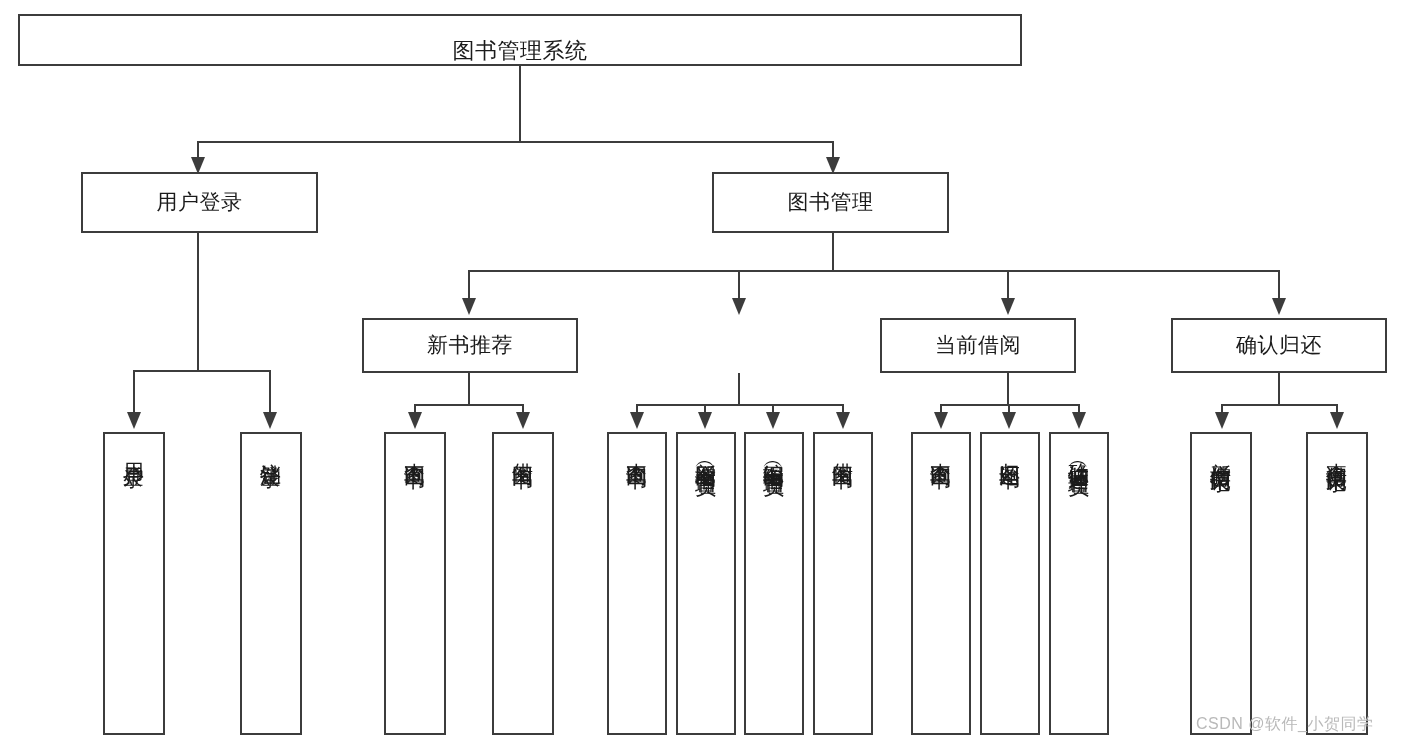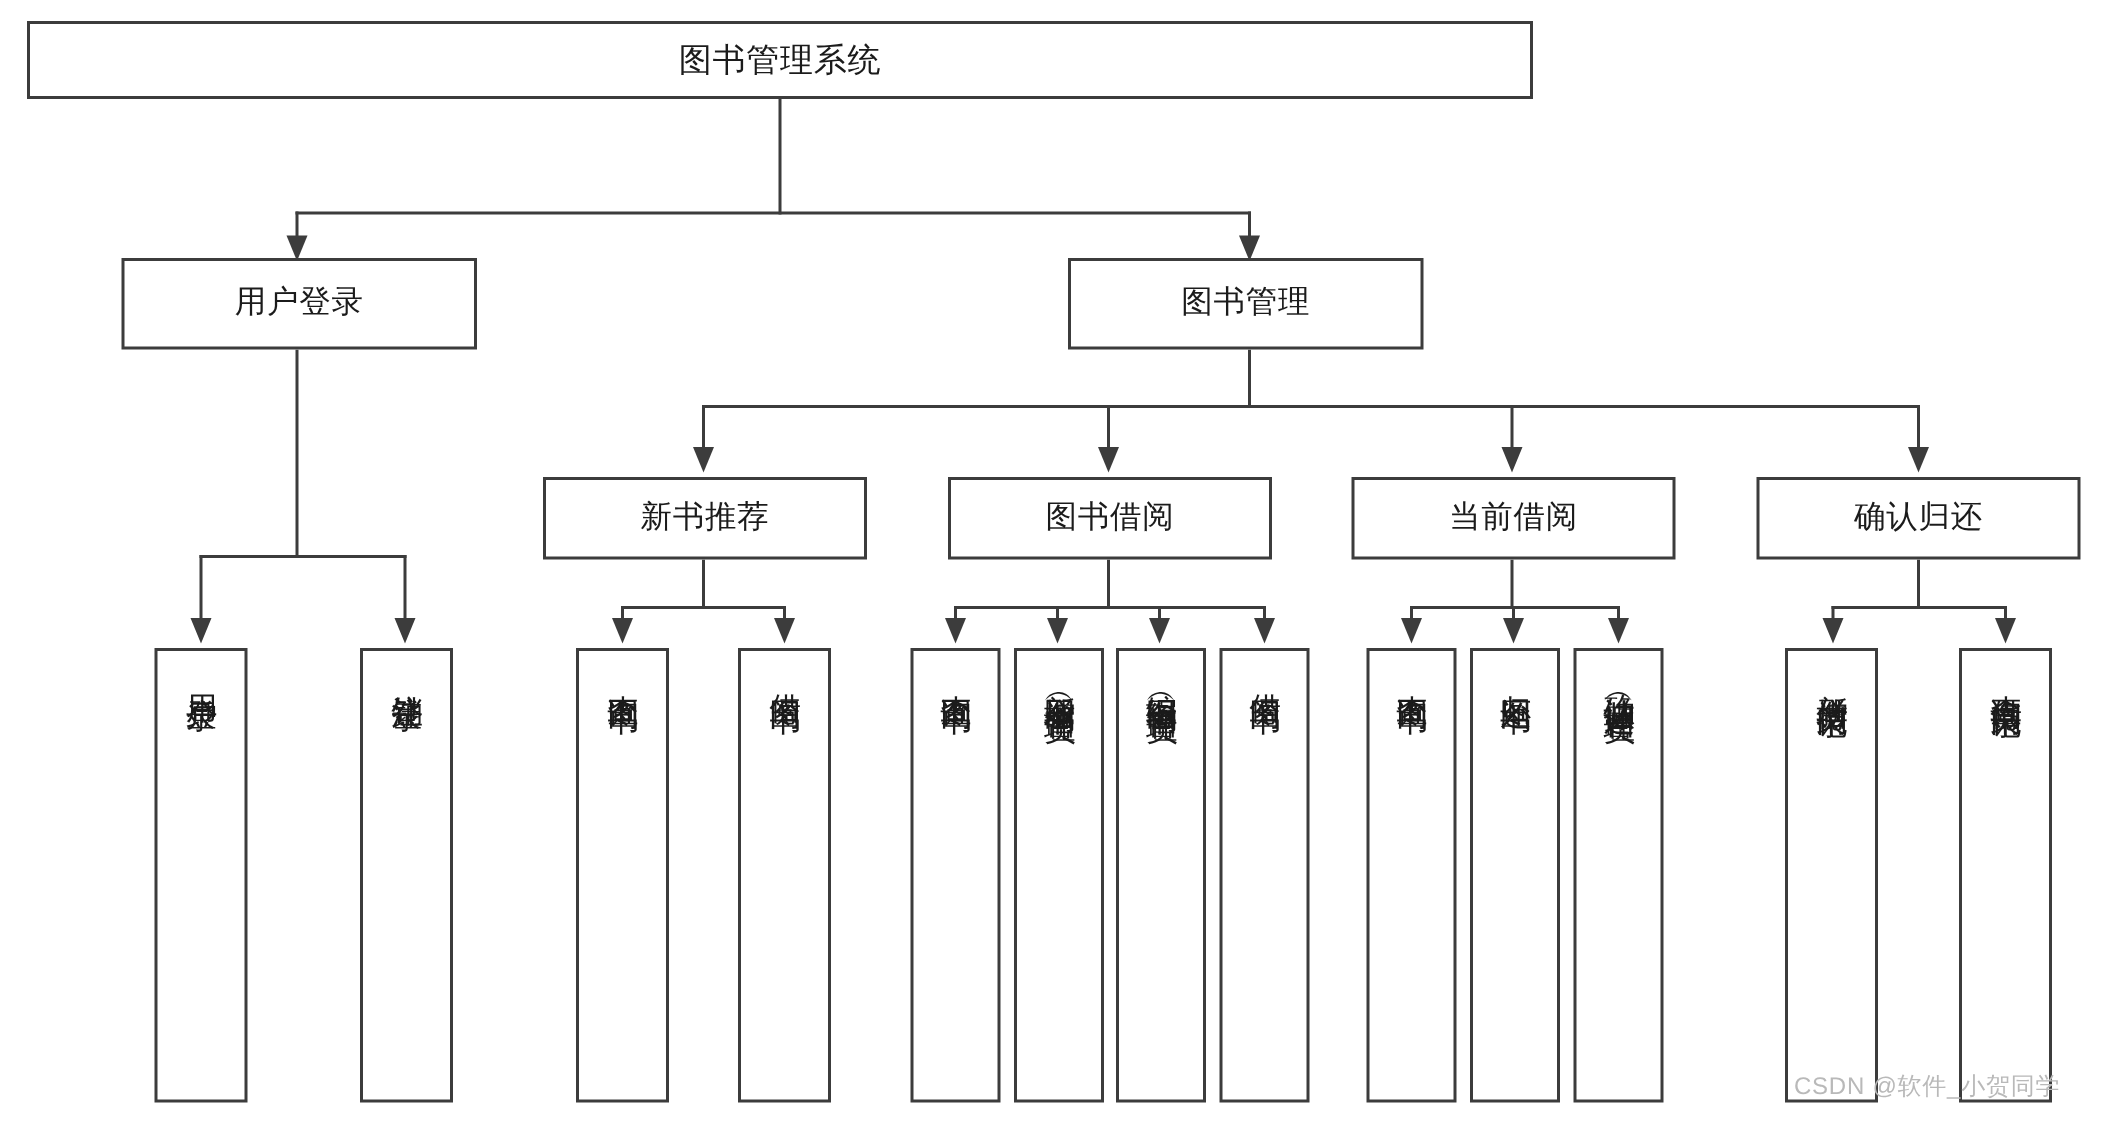--- a/index.html
+++ b/index.html
@@ -137,38 +137,35 @@
   <div class="conn v" style="left:1078px; top:404px; height:14px;"></div>
   <div class="arrow" style="left:1072px; top:412px;"></div>
 
   <div class="conn v" style="left:1278px; top:373px; height:33px;"></div>
   <div class="conn h" style="left:1221px; top:404px; width:117px;"></div>
   <div class="conn v" style="left:1221px; top:404px; height:14px;"></div>
   <div class="arrow" style="left:1215px; top:412px;"></div>
   <div class="conn v" style="left:1336px; top:404px; height:14px;"></div>
   <div class="arrow" style="left:1330px; top:412px;"></div>
 
-  <div class="node root horiz" style="left:18px; top:14px; width:1004px; height:52px;">
+  <div class="node root horiz" style="left:18px; top:14px; width:1004px; height:52px;align-items:flex-end;">
     <span class="node-label">图书管理系统</span>
   </div>
 
   <div class="node horiz" style="left:81px; top:172px; width:237px; height:61px;">
     <span class="node-label">用户登录</span>
   </div>
   <div class="node horiz" style="left:362px; top:318px; width:216px; height:55px;">
     <span class="node-label">新书推荐</span>
   </div>
 
   <div class="node horiz" style="left:712px; top:172px; width:237px; height:61px;">
     <span class="node-label">图书管理</span>
   </div>
-  <div class="node horiz" style="left:632px; top:318px; width:216px; height:55px;">
-    <span class="node-label">图书借阅</span>
-  </div>
-  <div class="node horiz" style="left:901px; top:318px; width:216px; height:55px;">
+  <div class="node horiz" style="left:880px; top:318px; width:196px; height:55px;">
     <span class="node-label">当前借阅</span>
   </div>
   <div class="node horiz" style="left:1171px; top:318px; width:216px; height:55px;">
     <span class="node-label">确认归还</span>
   </div>
 
   <div class="node vert" style="left:103px; top:432px; width:62px; height:303px;">
     <span class="node-label">用户登录</span>
   </div>
   <div class="node vert" style="left:240px; top:432px; width:62px; height:303px;">

